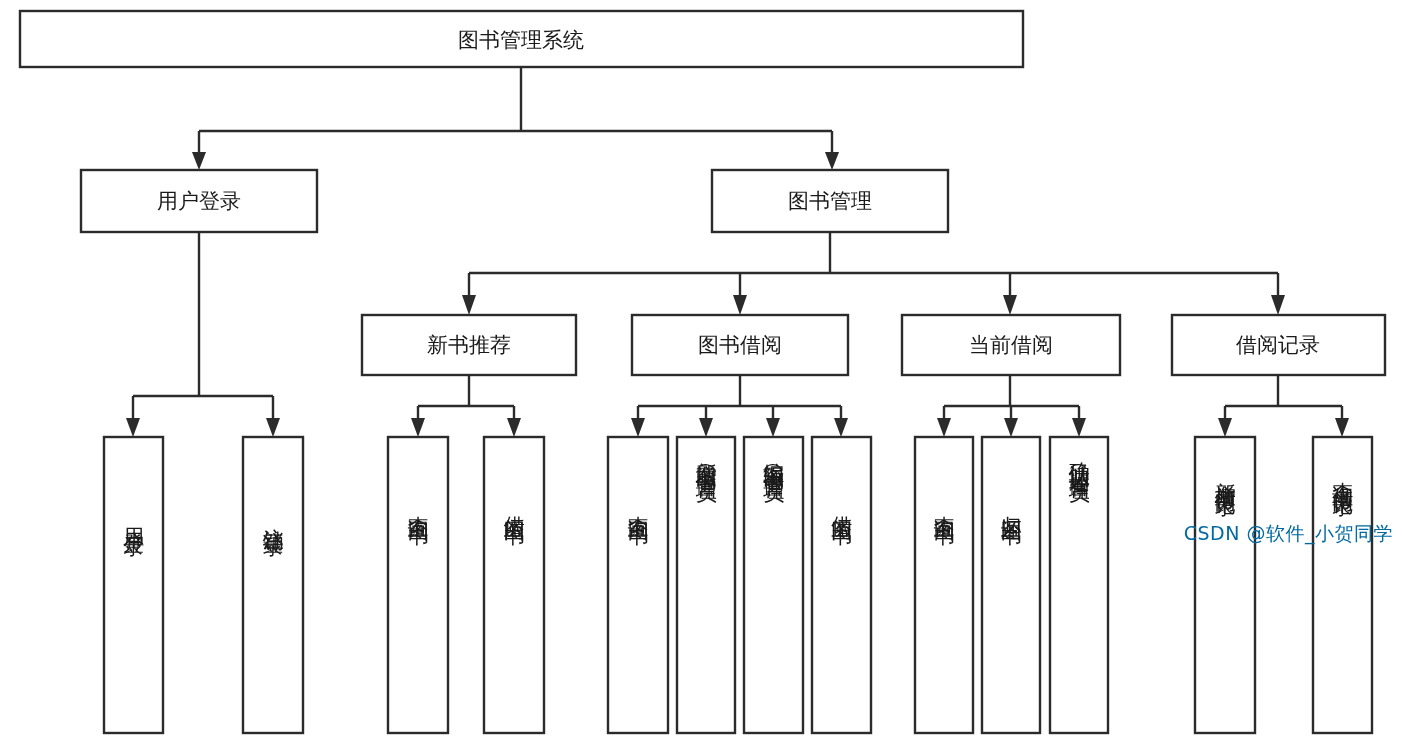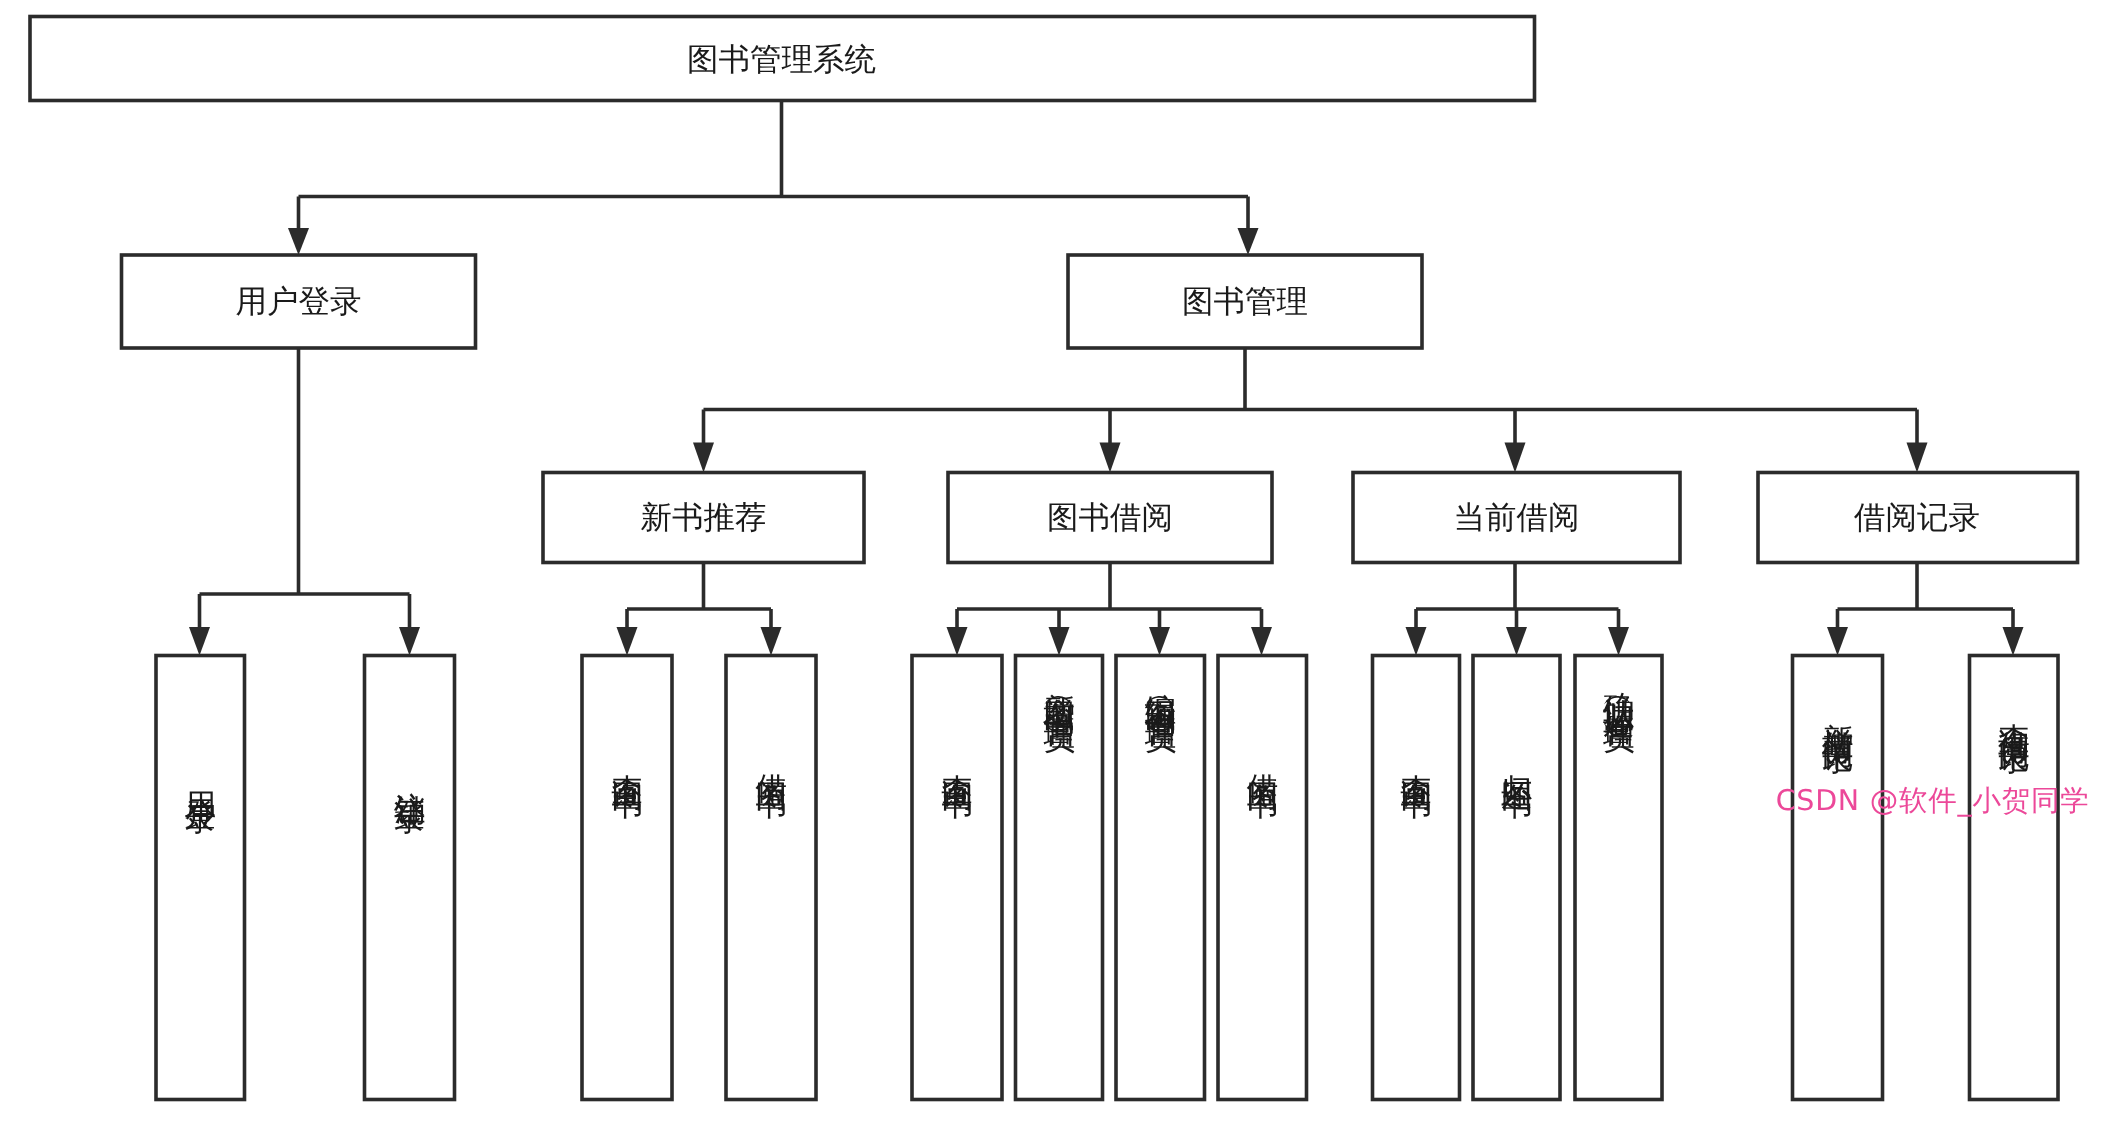--- a/index.html
+++ b/index.html
@@ -64,21 +64,21 @@
     color: #1a1a1a;
     letter-spacing: 3px;
     white-space: nowrap;
     font-family: "DejaVu Sans", "Liberation Sans", sans-serif;
   }
   .watermark {
     position: absolute;
     right: 12px;
     bottom: 6px;
     font-size: 19px;
-    color: #ec4899;
+    color: #0369a1;
     font-family: "DejaVu Sans", "Liberation Sans", sans-serif;
     white-space: nowrap;
     letter-spacing: 0.5px;
   }
 </style>
 </head>
 <body>
 
 <div id="diagram-root">
 

